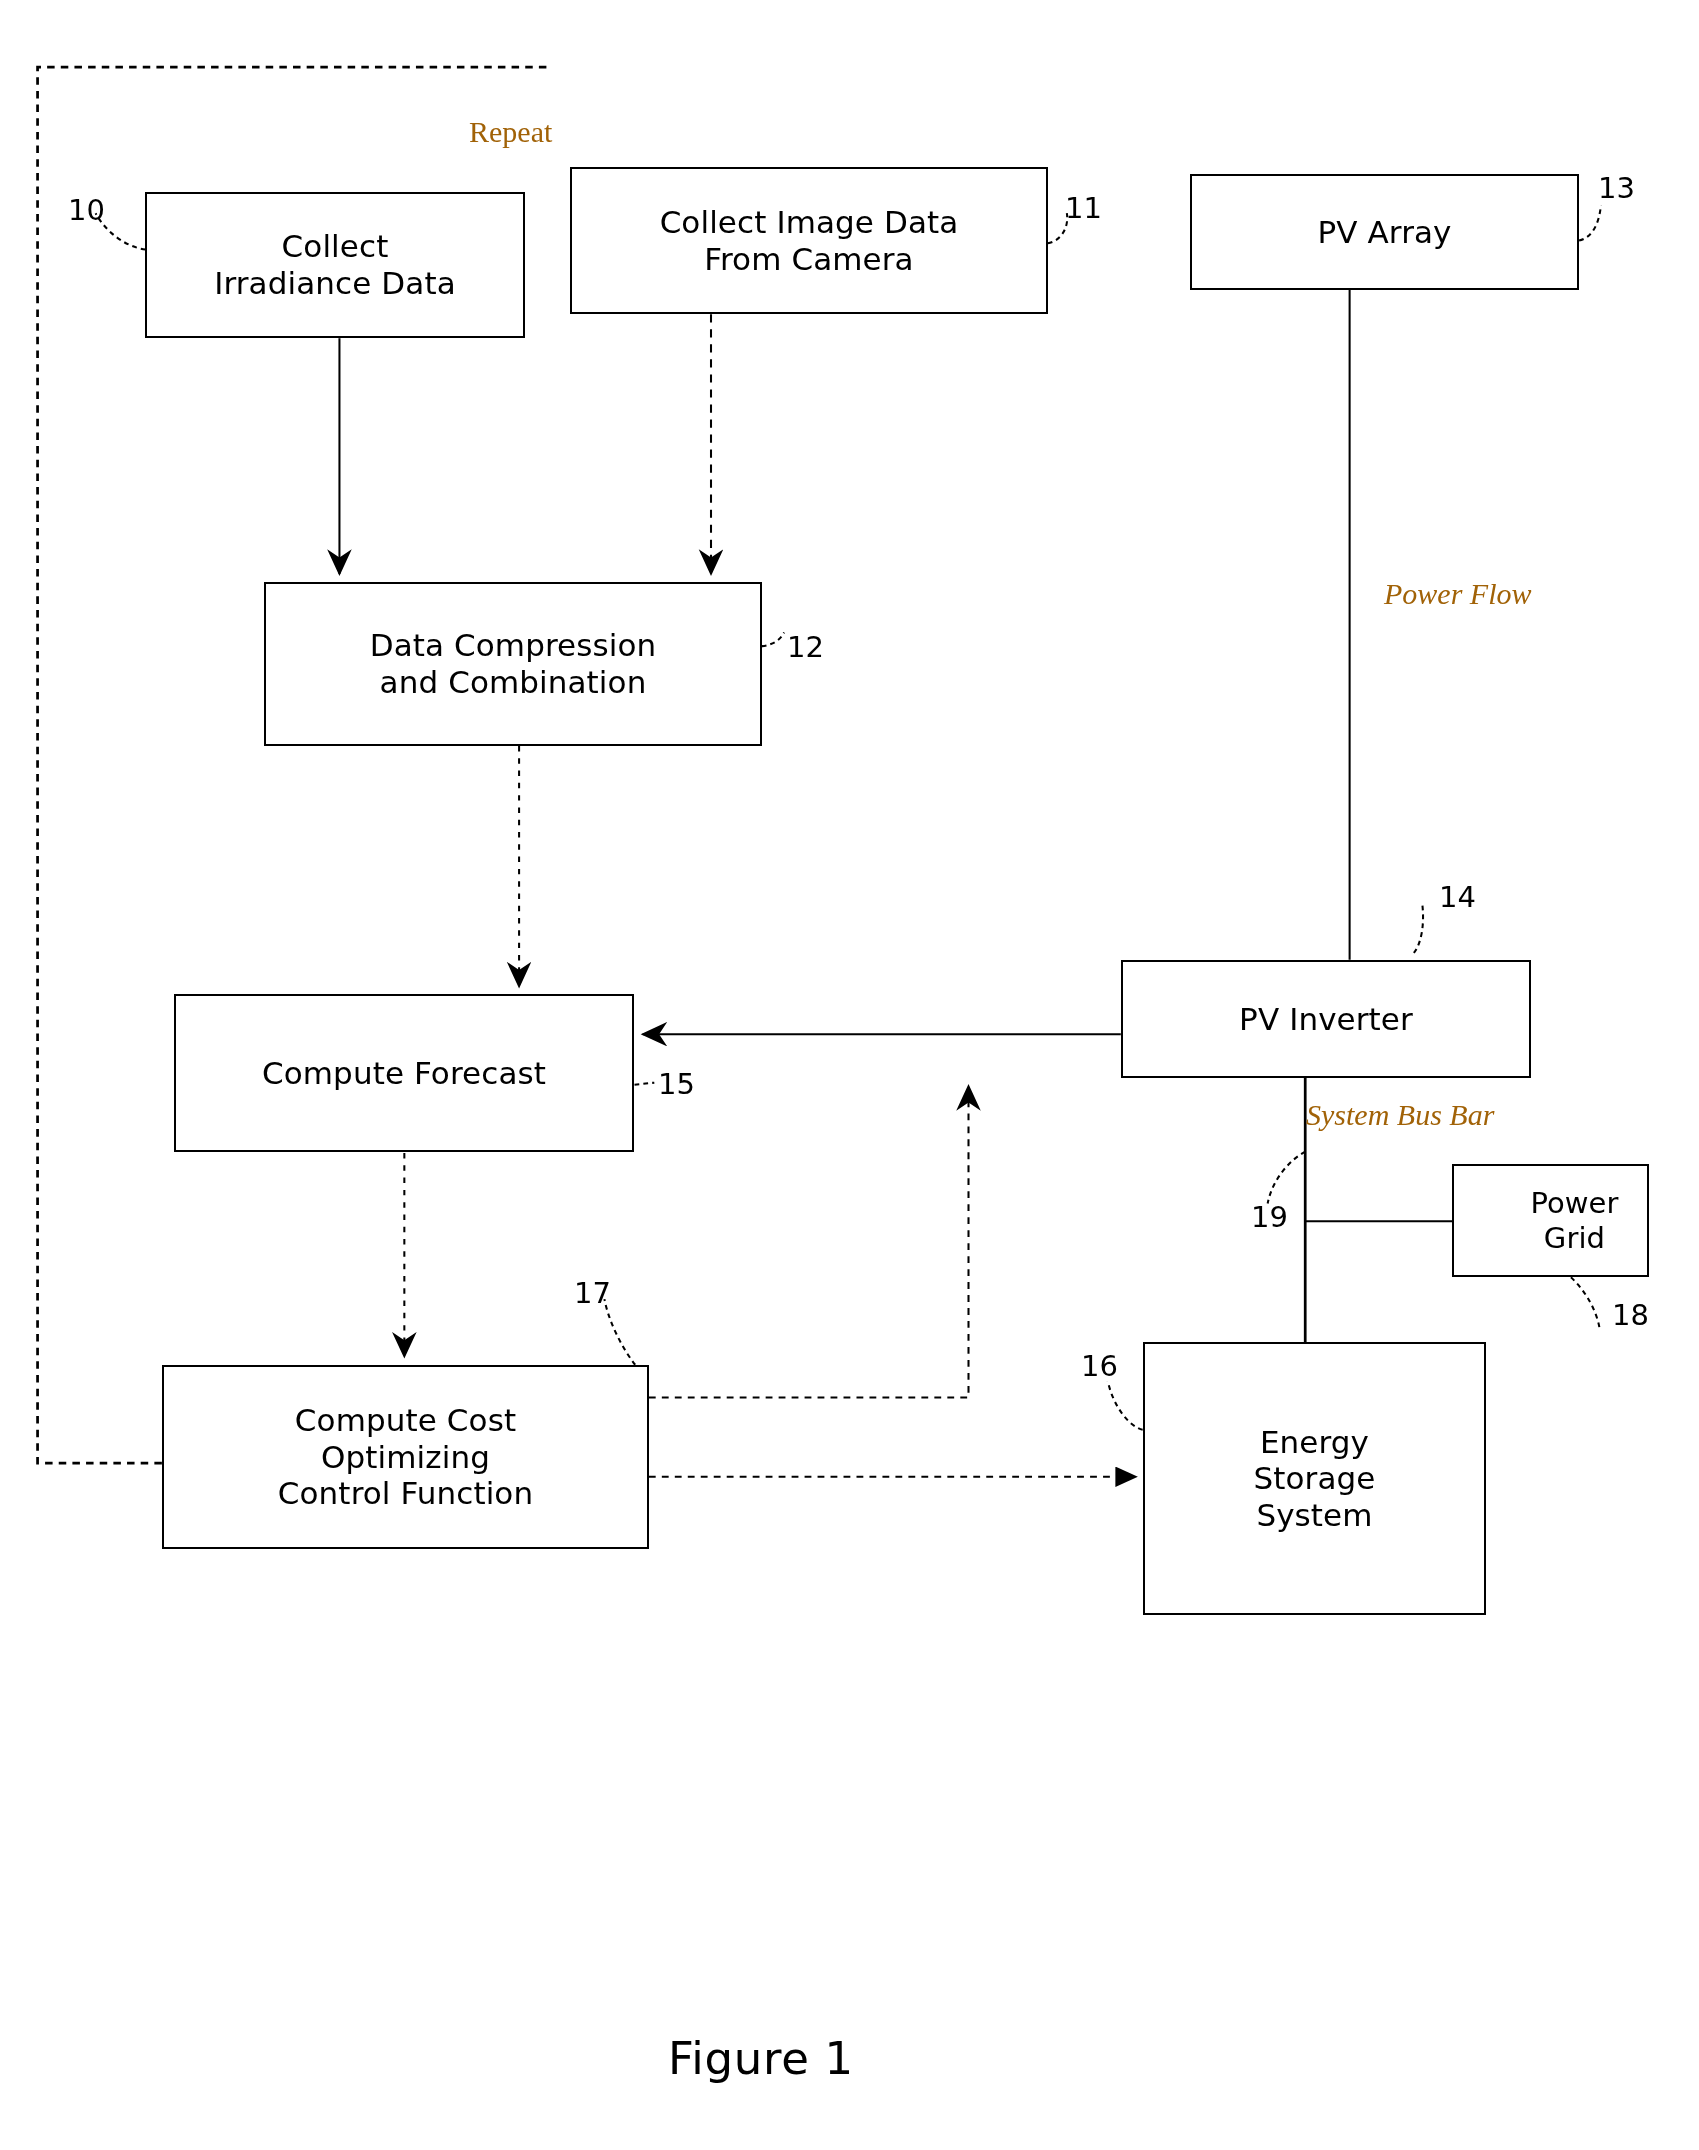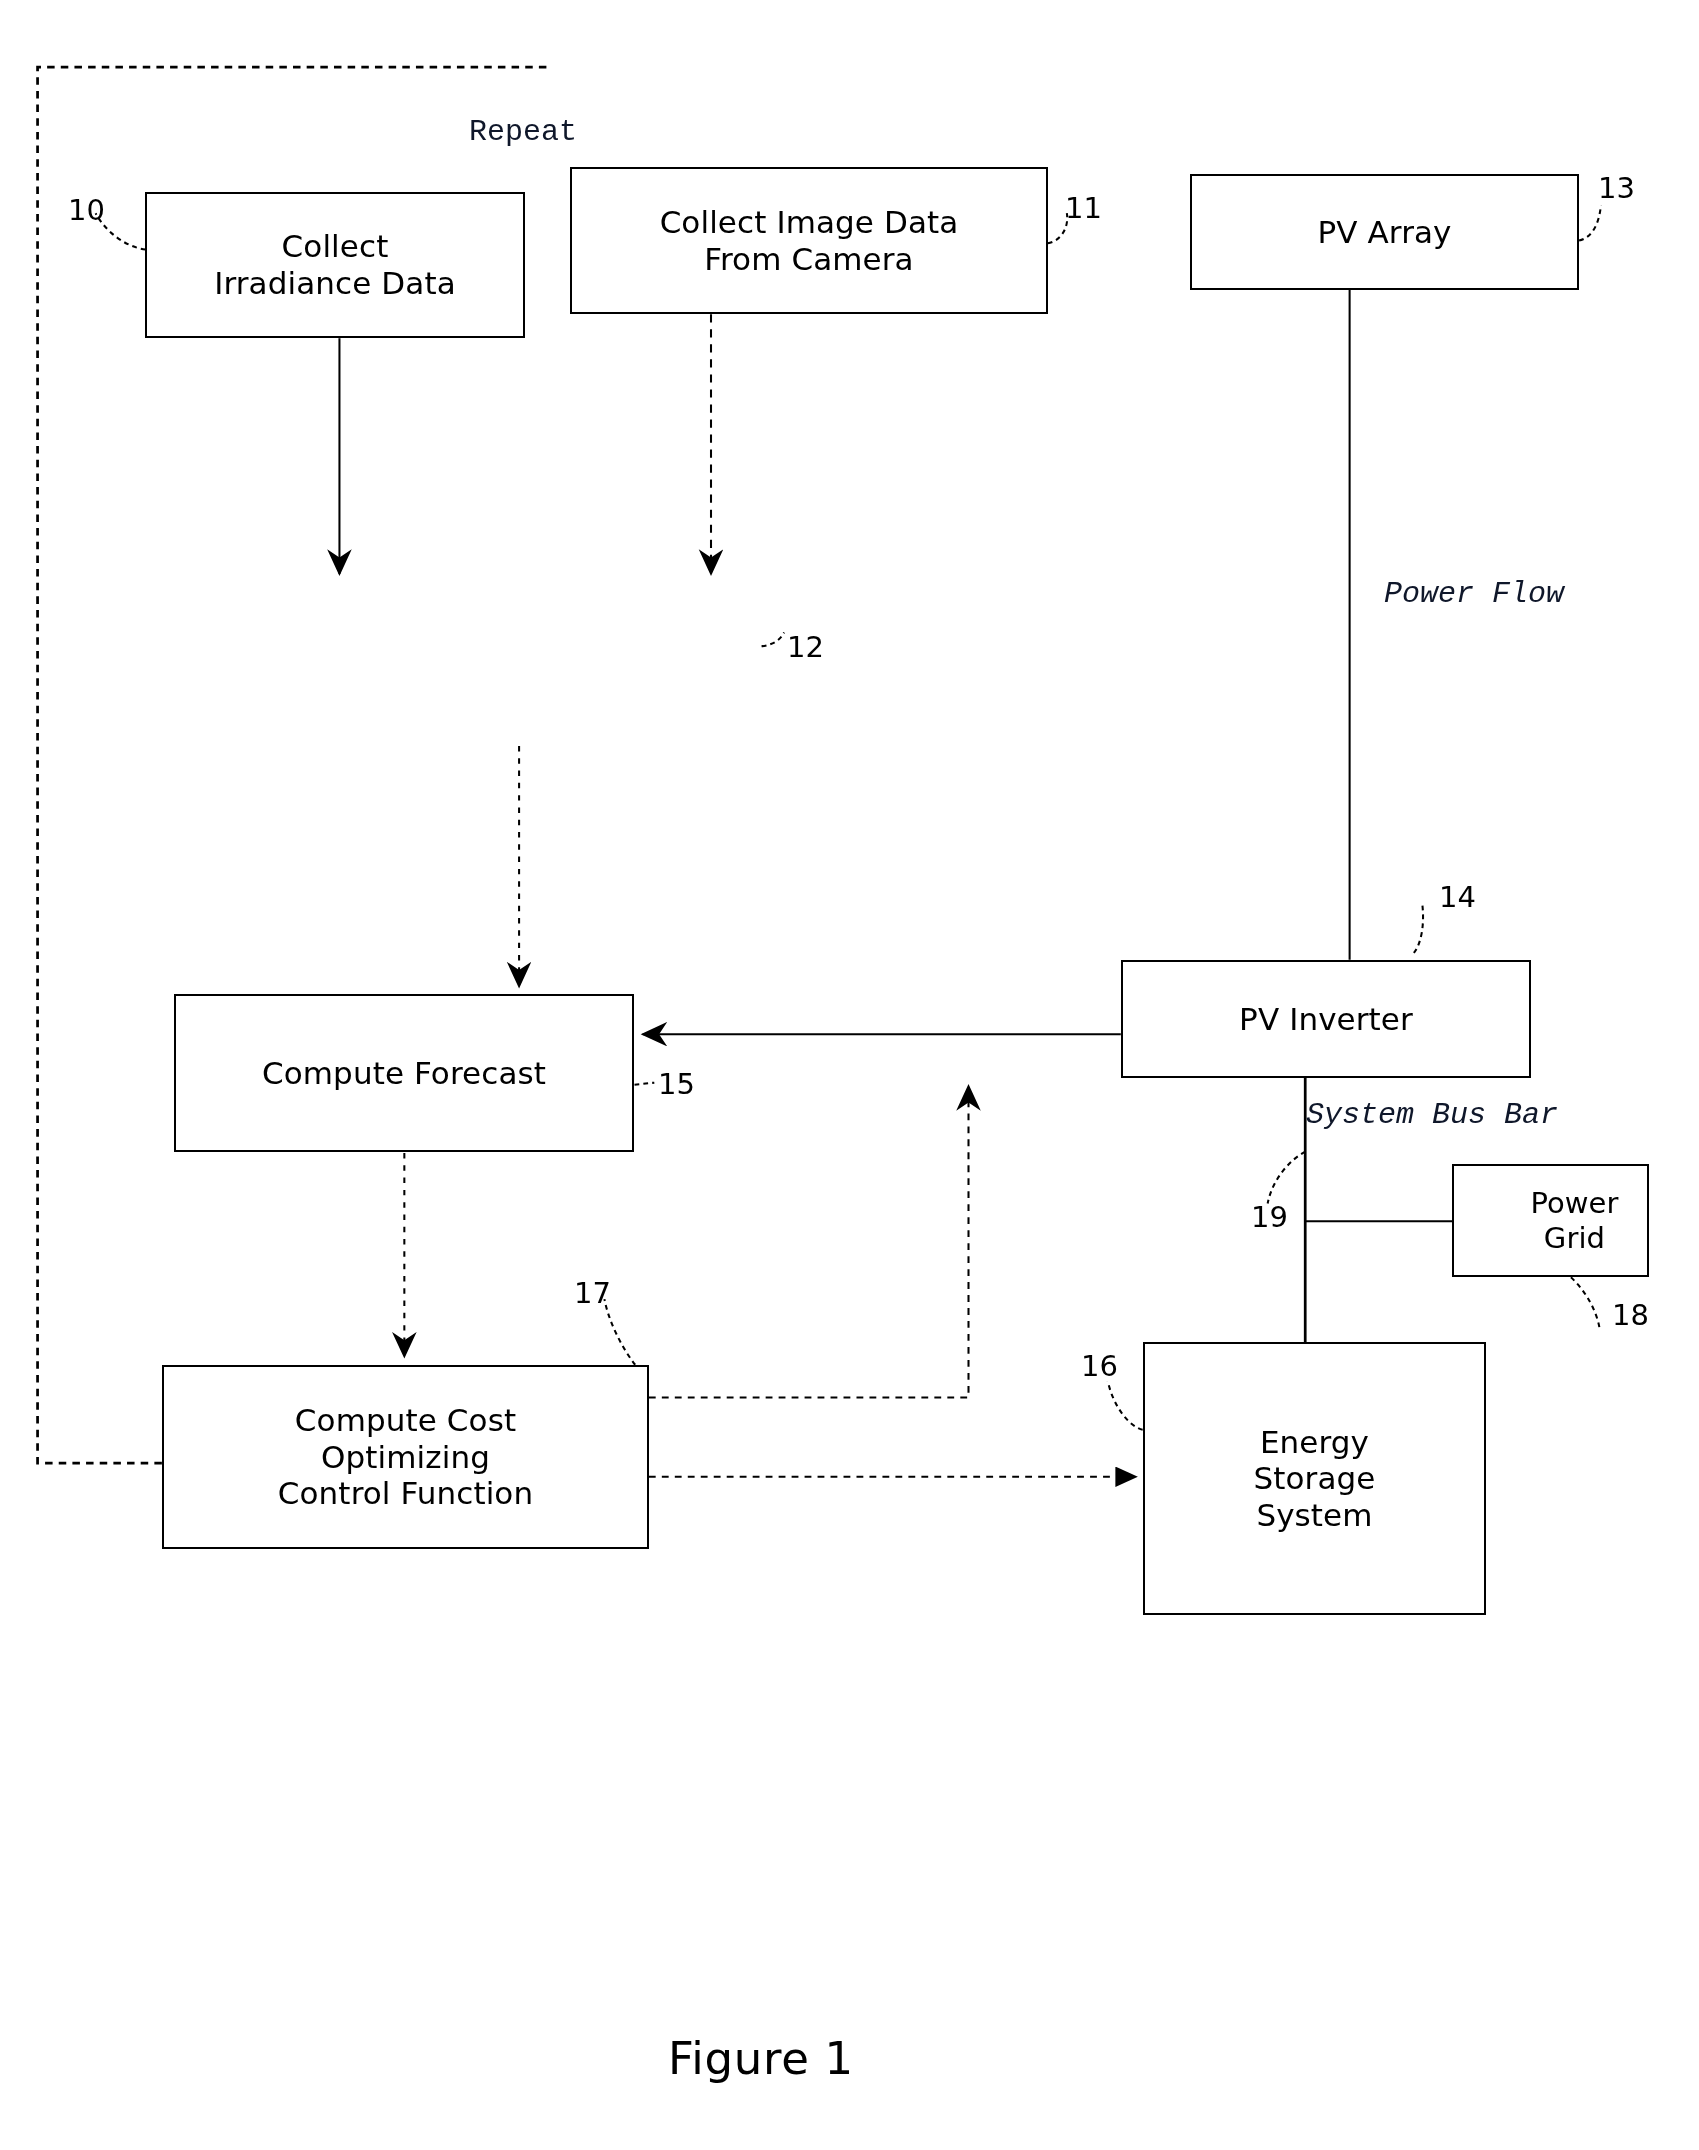--- a/index.html
+++ b/index.html
@@ -48,23 +48,23 @@
     position: absolute;
     font-family: "DejaVu Sans", sans-serif;
     font-size: 29px;
     color: #000000;
     z-index: 5;
     white-space: nowrap;
   }
   
   .label {
     position: absolute;
-    font-family: Liberation Mono, monospace;
+    font-family: Liberation Serif, serif;
     font-size: 30px;
-    color: #0f172a;
+    color: #a16207;
     z-index: 5;
     white-space: nowrap;
   }
   .label.italic {
     font-style: italic;
     font-size: 30px;
   }
   .caption {
     position: absolute;
     font-family: "DejaVu Sans", sans-serif;
@@ -149,20 +149,22 @@
   </svg>
 
   <div class="node" style="left:145px; top:192px; width:380px; height:146px;">Collect
 Irradiance Data</div>
 
   <div class="node" style="left:570px; top:167px; width:478px; height:147px;">Collect Image Data
 From Camera</div>
 
   <div class="node" style="left:1190px; top:174px; width:389px; height:116px;">PV Array</div>
 
+  <div class="node" style="left:264px; top:582px; width:498px; height:164px;">Data Compression
+and Combination</div>
 
   <div class="node" style="left:174px; top:994px; width:460px; height:158px;">Compute Forecast</div>
 
   <div class="node" style="left:1121px; top:960px; width:410px; height:118px;">PV Inverter</div>
 
   <div class="node" style="left:1452px; top:1164px; width:197px; height:113px; font-size:29px;padding-left:48px;">Power Grid</div>
 
   <div class="node" style="left:162px; top:1365px; width:487px; height:184px;">Compute Cost
 Optimizing
 Control Function</div>

